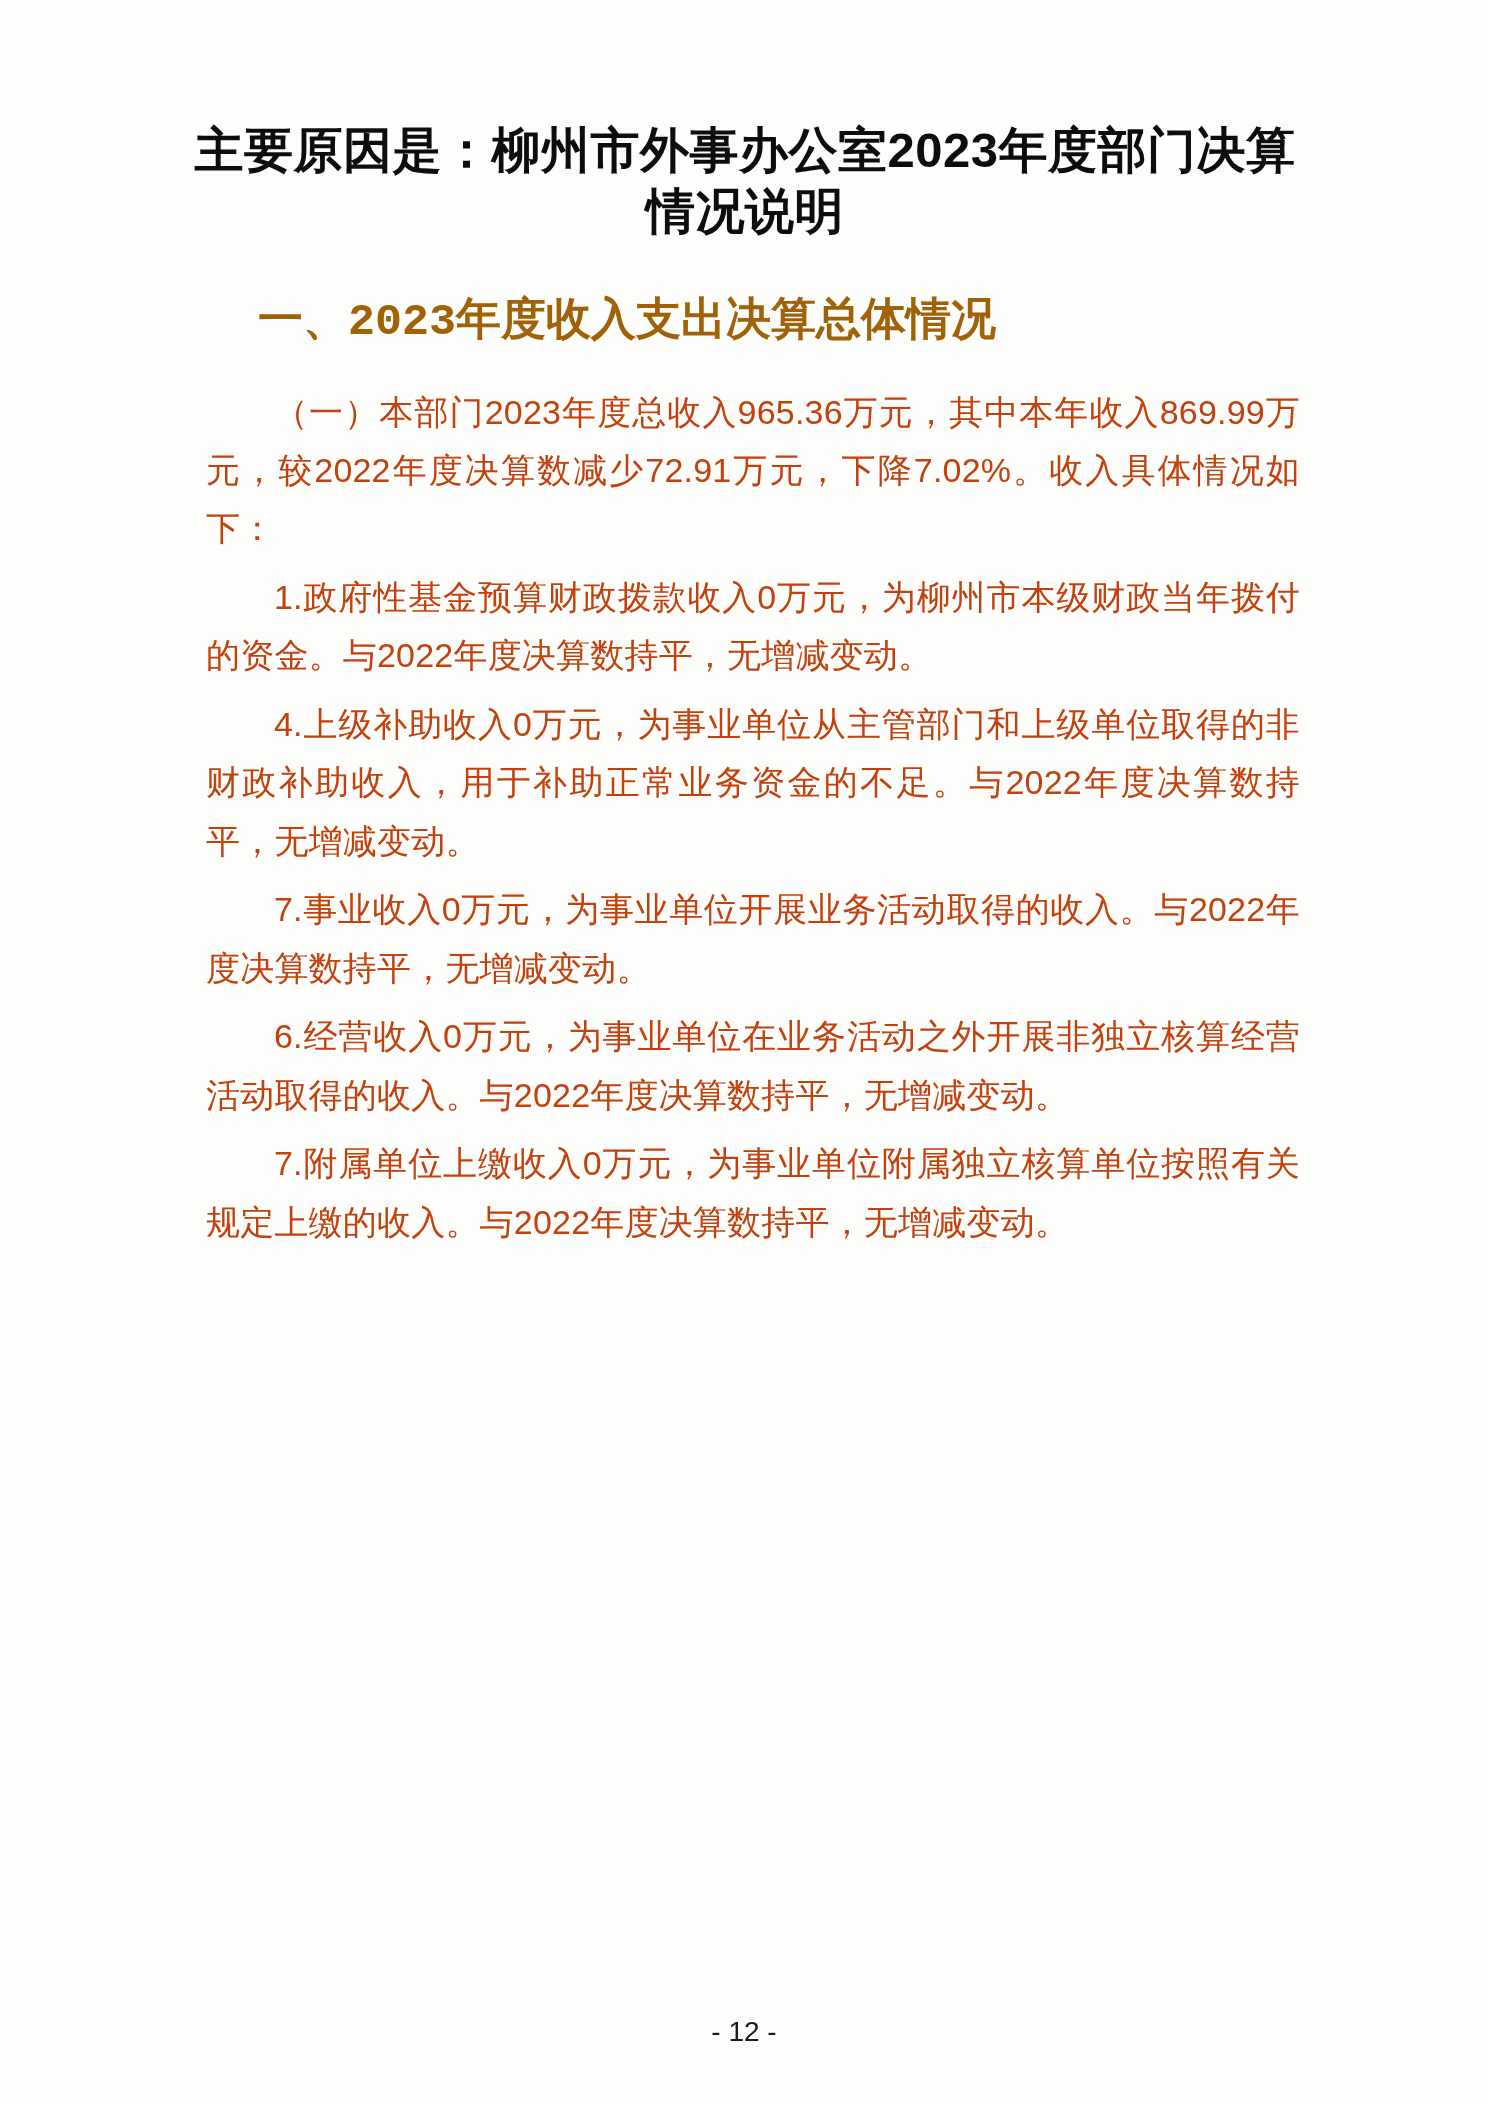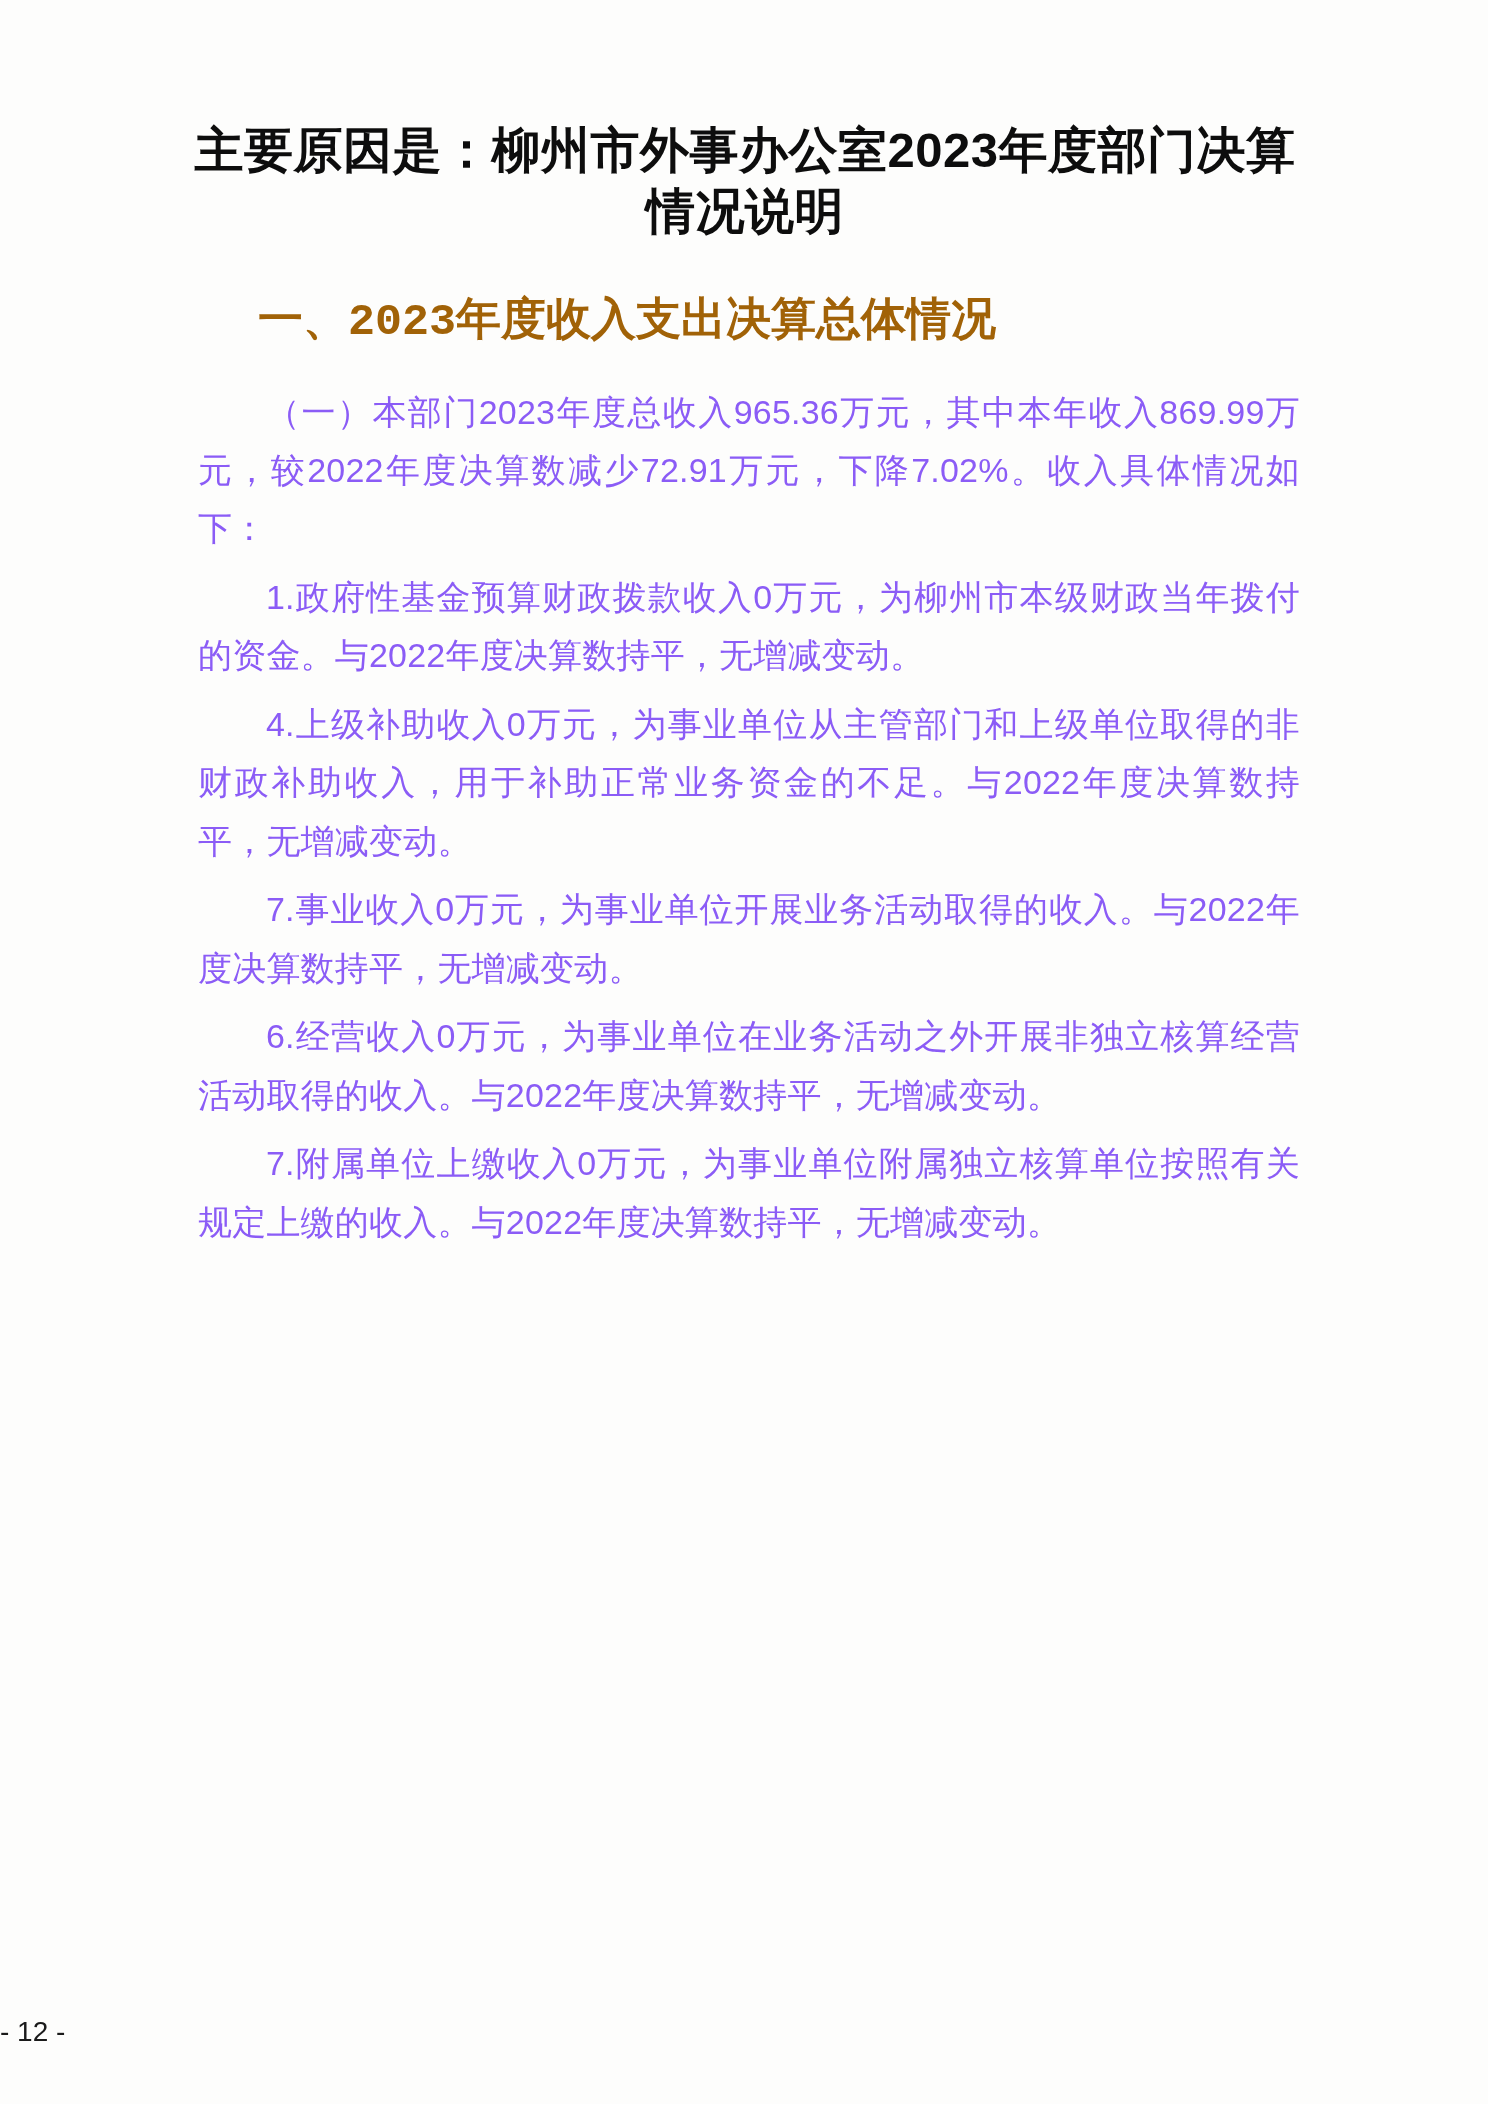--- a/index.html
+++ b/index.html
@@ -38,32 +38,33 @@
     font-size: 45px;
     line-height: 1.6;
     margin: 0 0 24px 0;
     text-indent: 68px;
     color: #a16207;
   }
   p.body-para {
     font-family: "Liberation Sans", "DejaVu Sans", sans-serif;
     font-size: 34px;
     line-height: 1.72;
-    margin: 0 0 10px 8px;
+    margin: 0 0 10px 16px;
     text-indent: 68px;
     text-align: justify;
     text-justify: inter-ideograph;
-    color: #8b5cf6;
+    color: #c2410c;
     letter-spacing: 0.2px;
   }
   .footer {
     position: absolute;
     left: 0;
     right: 0;
     bottom: 56px;
+    text-align: center;
     font-family: "Liberation Sans", "DejaVu Sans", sans-serif;
     font-size: 28px;
     color: #1a1a1a;
   }
 </style>
 </head>
 <body>
 
 <div class="page">
   <div class="content">

